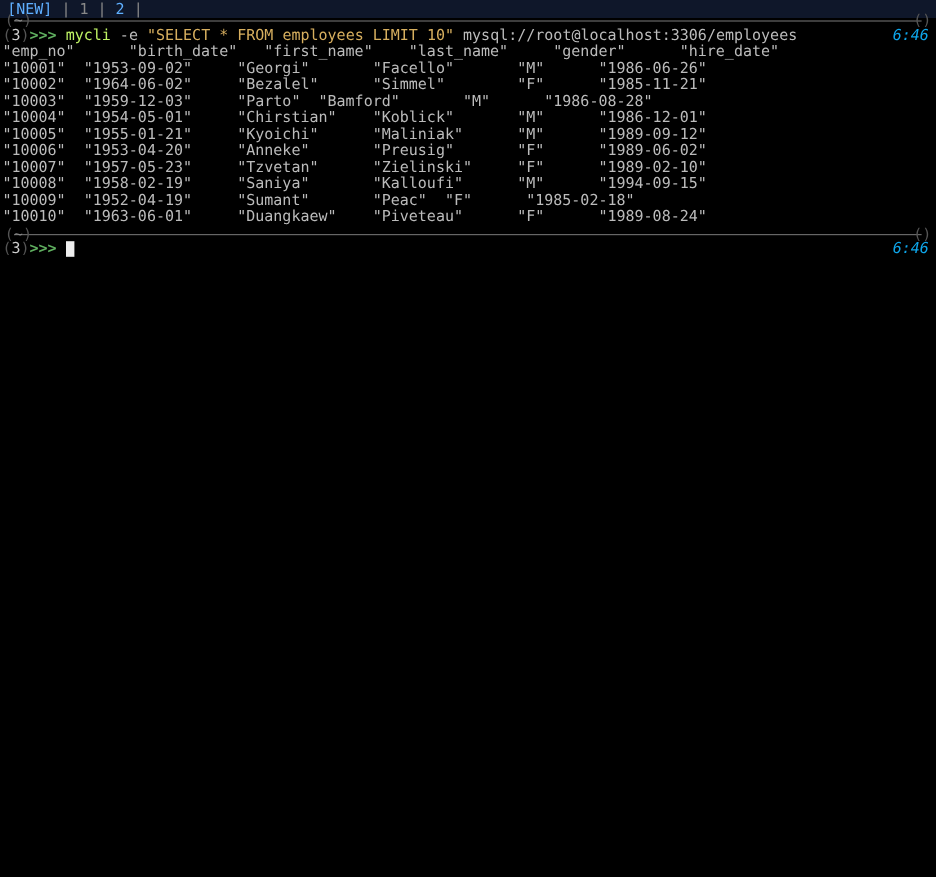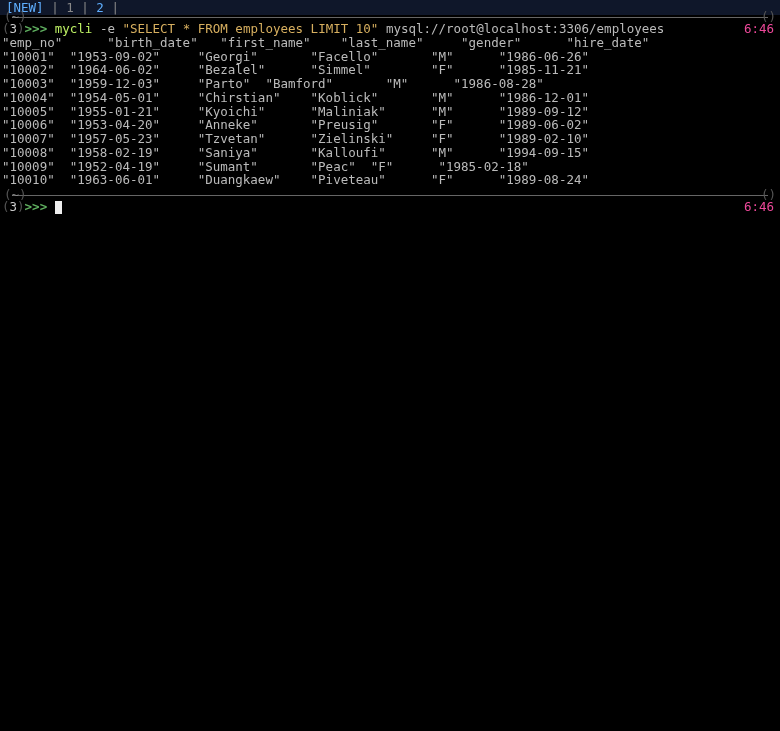--- a/index.html
+++ b/index.html
@@ -78,21 +78,22 @@
     .cmd-bin {
       color: #bef264;
     }
     .cmd-arg {
       color: #bbb;
     }
     .cmd-str {
       color: #d7af5f;
     }
     .time {
-      color: #ec4899;
+      color: #0ea5e9;
+      font-style: italic;
     }
     .output {
       padding: 0 2px;
       white-space: pre;
       color: #bbb;
     }
     .cursor {
       display: inline-block;
       width: 7px;
       height: 13px;

